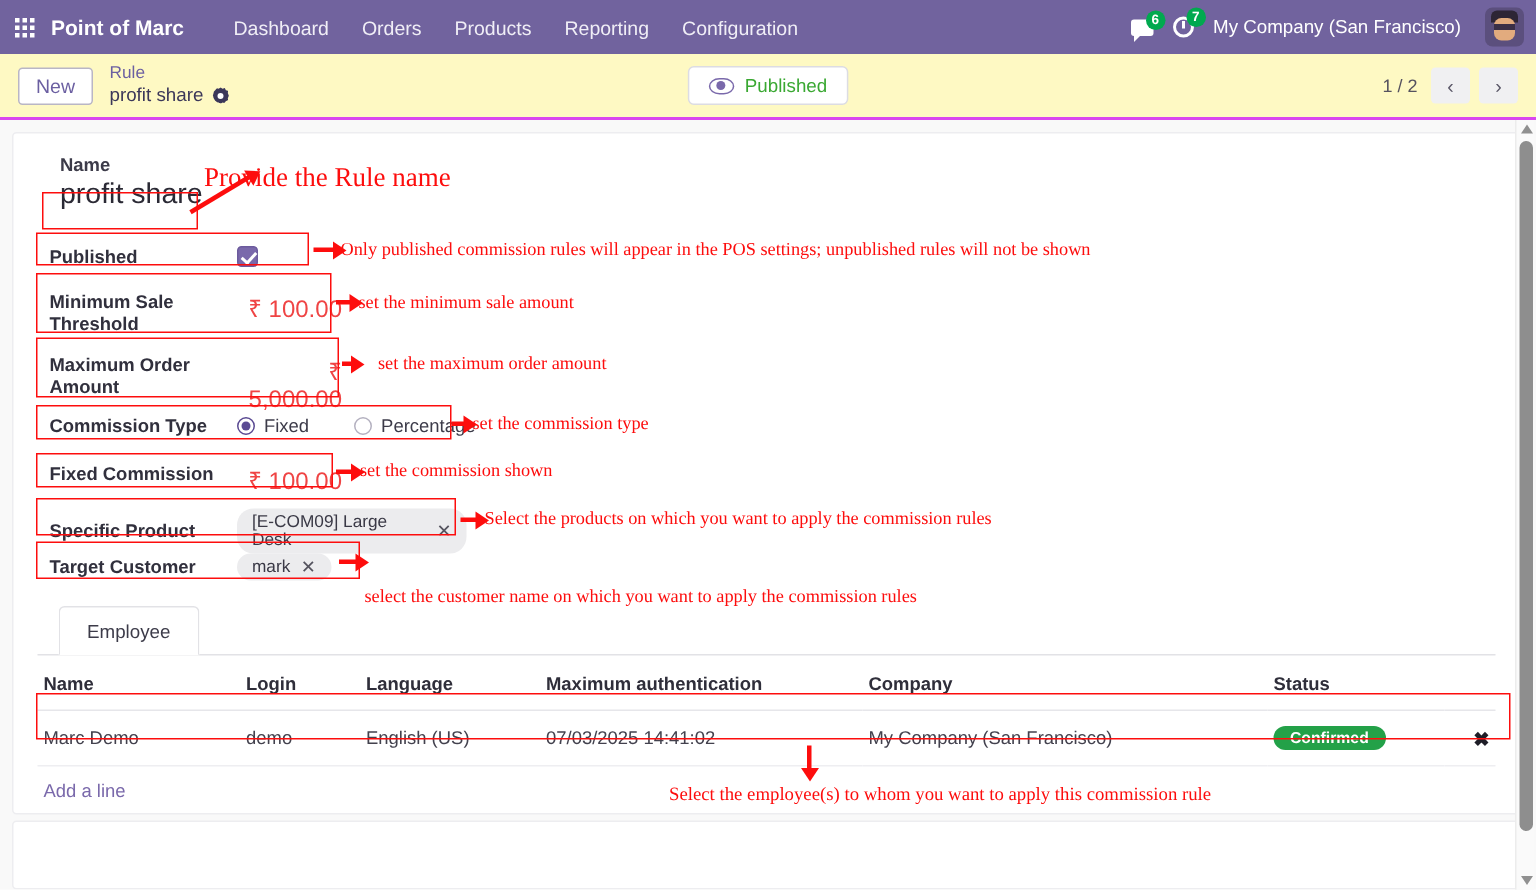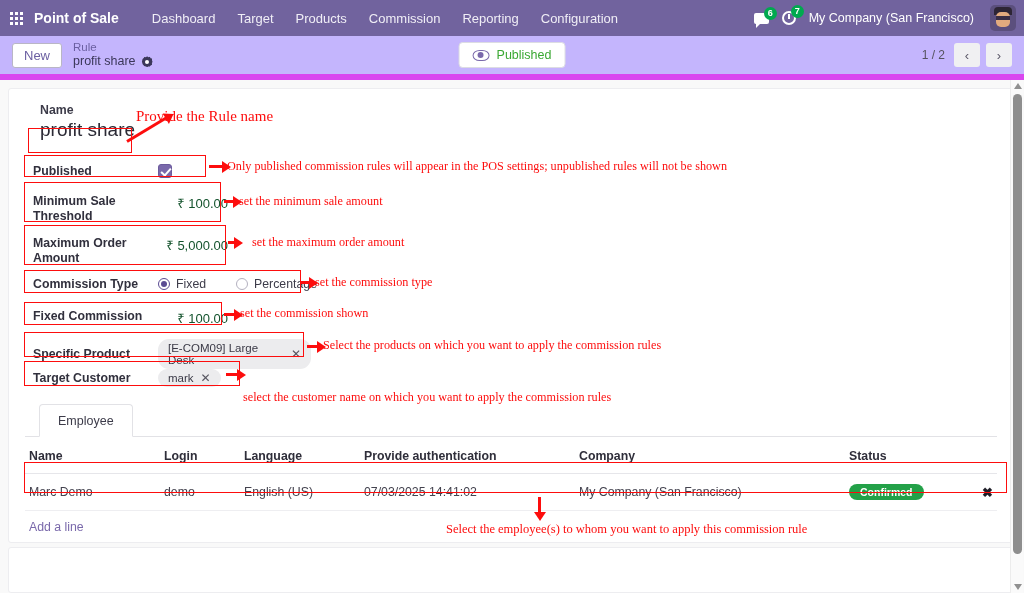--- a/index.html
+++ b/index.html
@@ -114,22 +114,22 @@
   .avatar .glasses {
     position: absolute; left: 6px; top: 11px;
     width: 14px; height: 4px;
     border-top: 2px solid #3a2f46;
     border-bottom: 2px solid #3a2f46;
   }
 
   
   .control-bar {
     height: 44px;
-    background: #c4b5fd;
-    border-bottom: 6px solid #d946ef;
+    background: #fef9c3;
+    border-bottom: 2px solid #d946ef;
     display: flex;
     align-items: center;
     padding: 0 12px;
     position: relative;
   }
   .btn-new {
     border: 1px solid #b9b6c5;
     background: #fff;
     color: #6b5fa1;
     font-size: 13px;
@@ -236,21 +236,21 @@
   .sheet-bottom {
     background: #ffffff;
     border: 1px solid #ededf0;
     border-radius: 3px;
     height: 46px;
     margin-top: 4px;
   }
 
   .label { font-size: 12.3px; color: #3c3b49; font-weight: 700; }
   .field-label { font-size: 12.3px; color: #31303d; font-weight: 700; }
-  .field-value { font-size: 13px; color: #14532d; }
+  .field-value { font-size: 16px; color: #ef4444; }
 
   .name-label { position: absolute; left: 31px; top: 14px; }
   .name-value {
     position: absolute; left: 31px; top: 30px;
     font-size: 19px; color: #2b2a35;
   }
 
   .frow {
     position: absolute;
     display: flex;
@@ -454,26 +454,25 @@
     <i></i>
       <i></i>
       <i></i>
       <i></i>
       <i></i>
       <i></i>
       <i></i>
       <i></i>
       <i></i>
   </div>
-  <div class="brand">Point of Sale</div>
+  <div class="brand">Point of Marc</div>
   <div class="nav-items">
     <div class="nav-item">Dashboard</div>
-    <div class="nav-item">Target</div>
+    <div class="nav-item">Orders</div>
     <div class="nav-item">Products</div>
-    <div class="nav-item">Commission</div>
     <div class="nav-item">Reporting</div>
     <div class="nav-item">Configuration</div>
   </div>
   <div class="nav-spacer"></div>
   <div class="sys-zone">
     <div class="badge-icon">
       <span class="chat-bubble"></span>
       <span class="cnt">6</span>
     </div>
     <div class="badge-icon">
@@ -578,21 +577,21 @@
     <div class="notebook">
       <div class="tabs">
         <div class="tab">Employee</div>
       </div>
       <table class="list">
         <thead>
           <tr>
             <th style="width:135px;">Name</th>
             <th style="width:80px;">Login</th>
             <th style="width:120px;">Language</th>
-            <th style="width:215px;">Provide authentication</th>
+            <th style="width:215px;">Maximum authentication</th>
             <th style="width:270px;">Company</th>
             <th>Status</th>
             <th style="width:34px;"></th>
           </tr>
         </thead>
         <tbody>
           <tr>
             <td>Marc Demo</td>
             <td>demo</td>
             <td>English (US)</td>
@@ -611,21 +610,21 @@
     </div>
 
   </div>
 
   <div class="sheet-bottom"></div>
 </div>
 
 <div>
 
   <div class="arrow-diag" style="left:127px; top:140px;"></div>
-  <div class="anno" style="left:136px; top:108px; font-size:15px;">Provide the Rule name</div>
+  <div class="anno" style="left:136px; top:108px; font-size:18px;">Provide the Rule name</div>
   <div class="redbox" style="left:28px; top:128px; width:104px; height:25px;"></div>
 
   <div class="redbox" style="left:24px; top:155px; width:182px; height:22px;"></div>
   <div class="arrow-r" style="left:209px; top:165px; width:14px;"></div>
   <div class="anno" style="left:227px; top:159px;">Only published commission rules will appear in the POS settings; unpublished rules will not be shown</div>
 
   <div class="redbox" style="left:24px; top:182px; width:197px; height:40px;"></div>
   <div class="arrow-r" style="left:224px; top:200px; width:10px;"></div>
   <div class="anno" style="left:239px; top:194px;">set the minimum sale amount</div>
 

